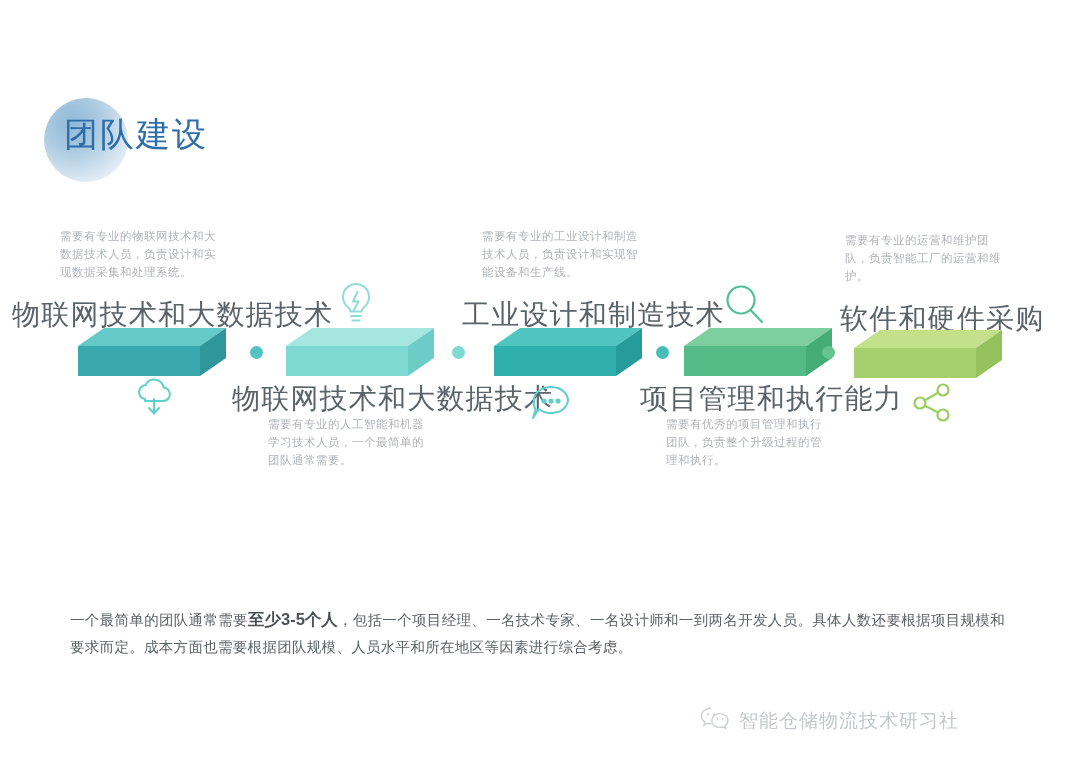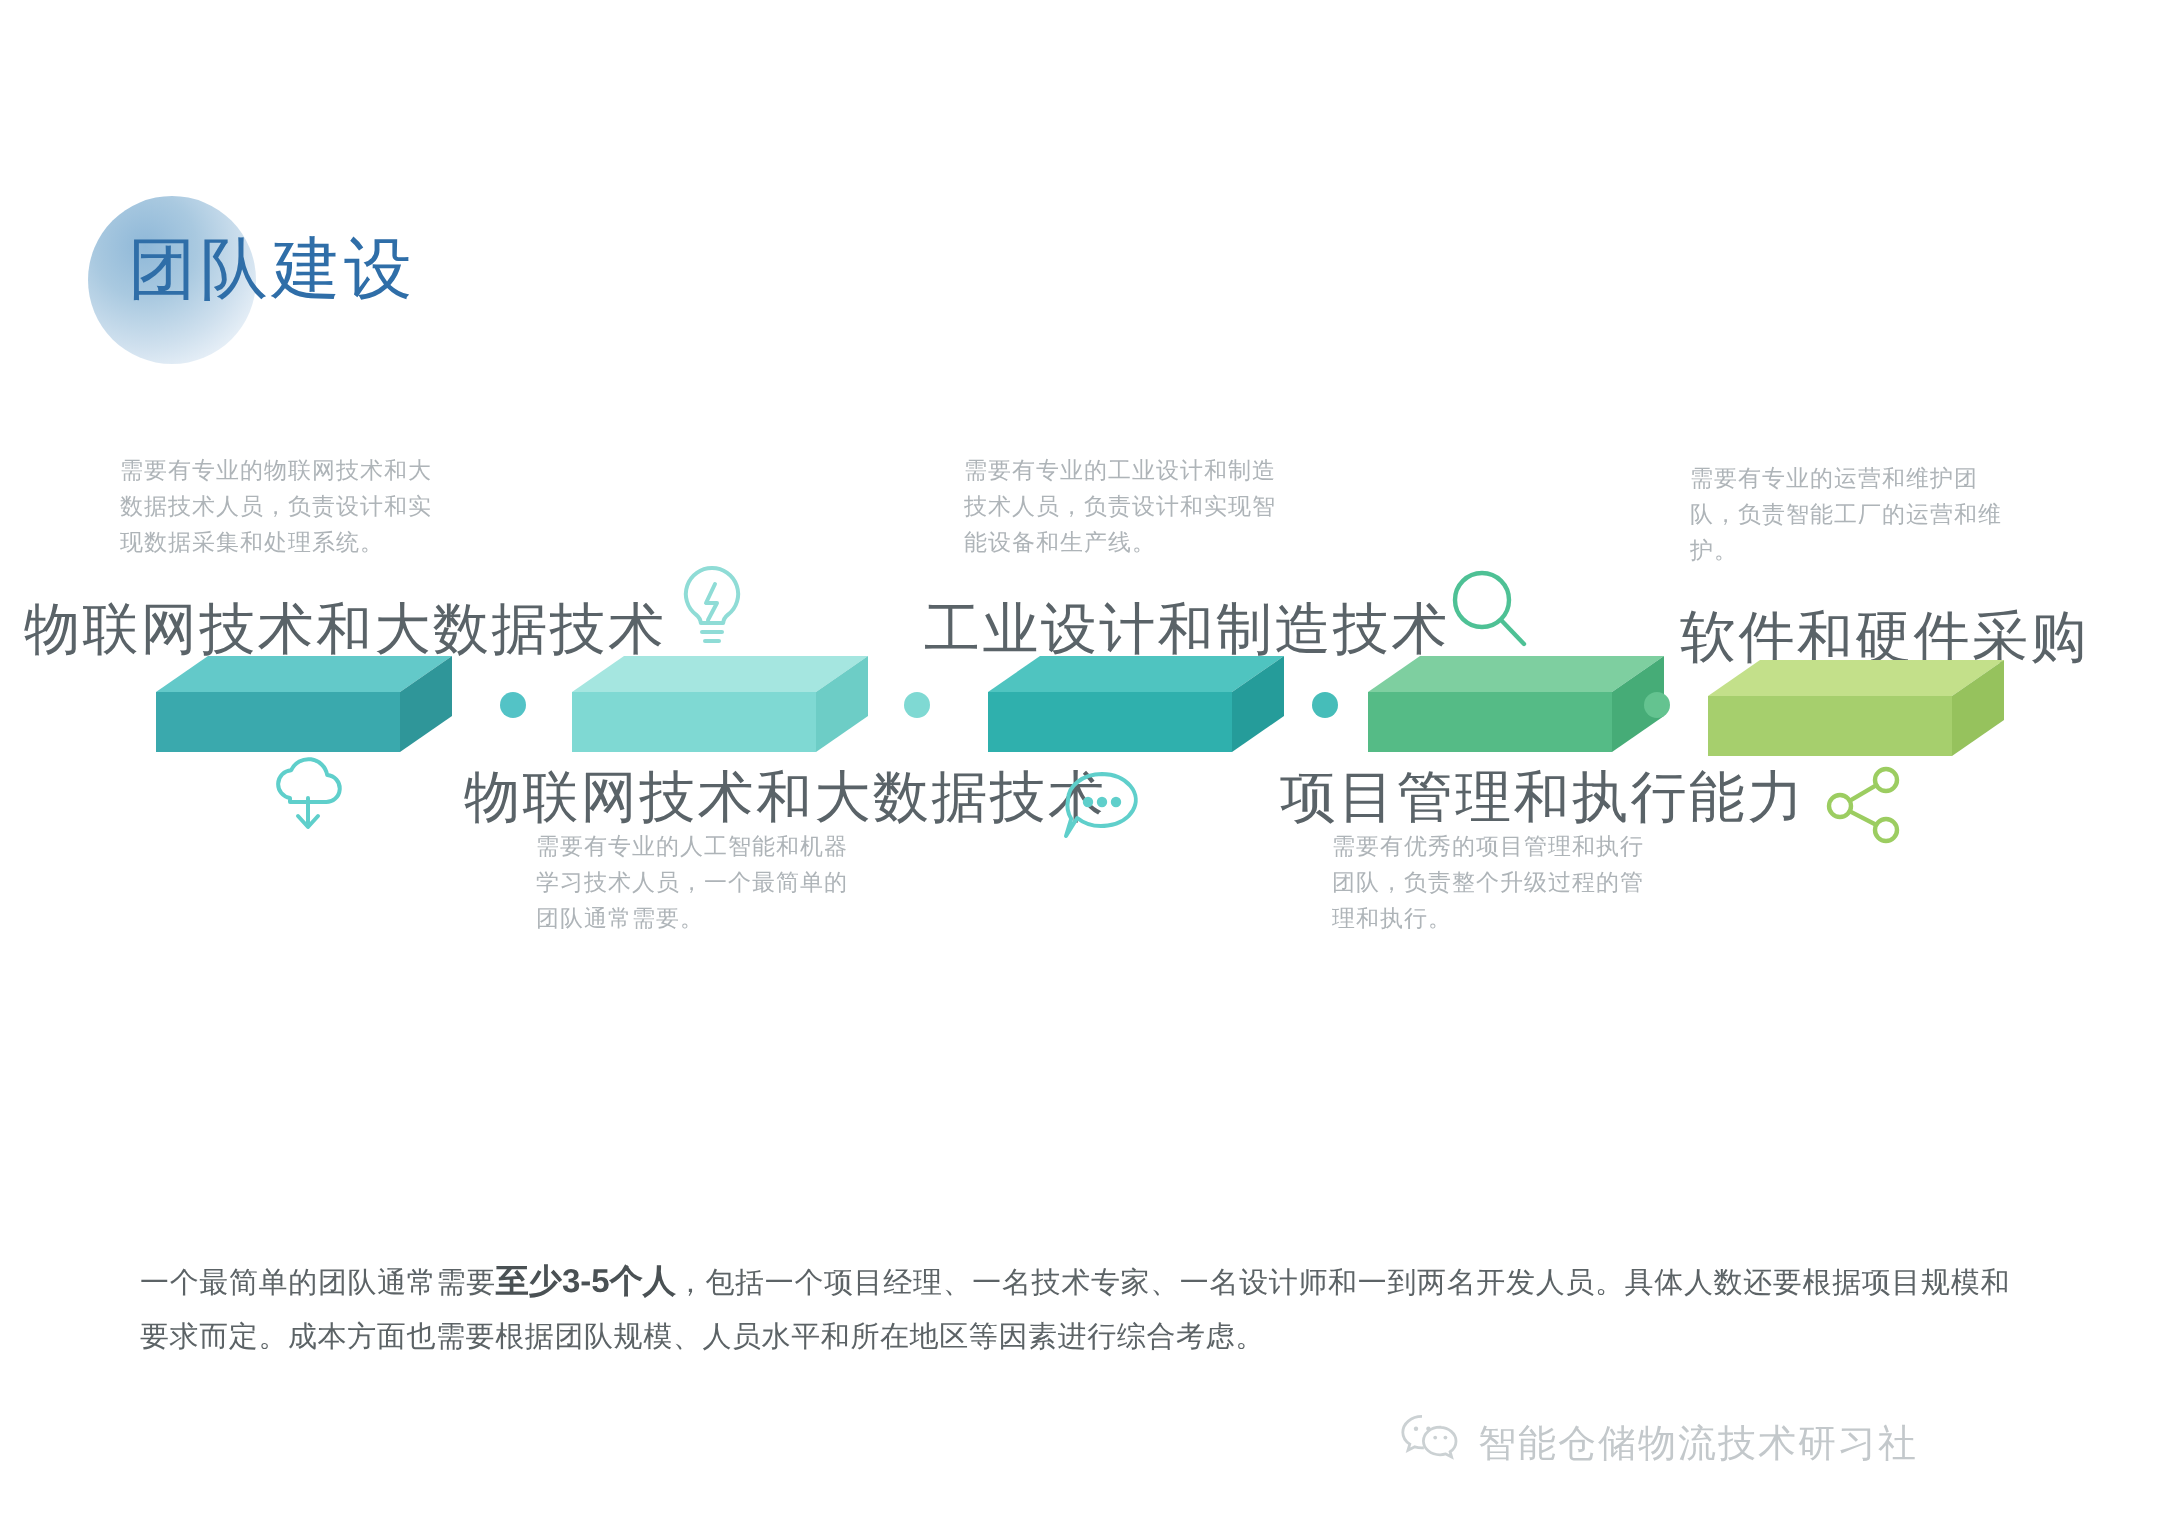--- a/index.html
+++ b/index.html
@@ -53,21 +53,21 @@
   }
   .icon{position:absolute;}
 
   
   .para{
     position:absolute;color:#5c6366;font-size:14.5px;line-height:27px;letter-spacing:.3px;
     text-align:justify;
   }
   .para b{font-weight:bold;font-size:16.5px;color:#4a5154;letter-spacing:0;}
   #para1{left:70px;top:503px;width:935px;}
-  #para2{left:70px;top:628px;width:935px;}
+  #para2{left:70px;top:606px;width:935px;}
 
   
   .footer{position:absolute;left:700px;top:706px;display:flex;align-items:center;gap:9px;opacity:.85;justify-content:space-between;}
   .footer-text{
     font-size:19px;color:#b9bfc2;letter-spacing:1px;white-space:nowrap;
     font-family:"DejaVu Sans","Liberation Sans",sans-serif;
   }
 </style>
 </head>
 <body>

